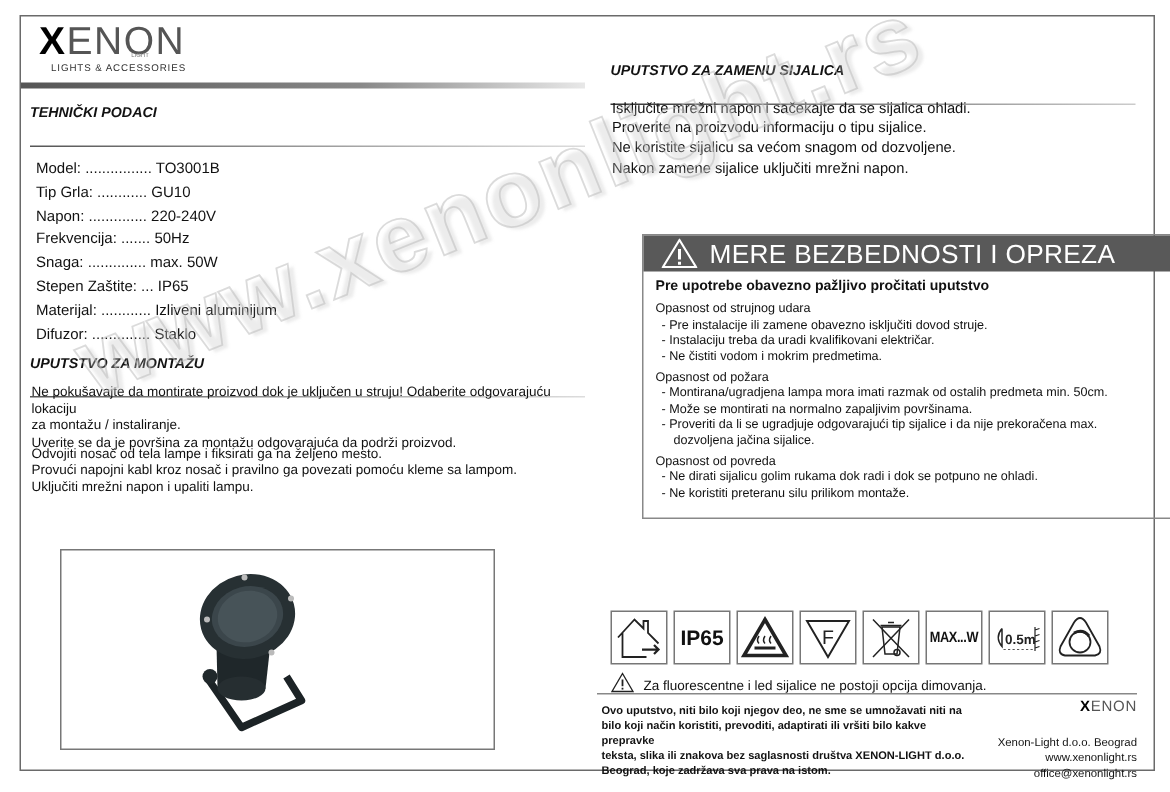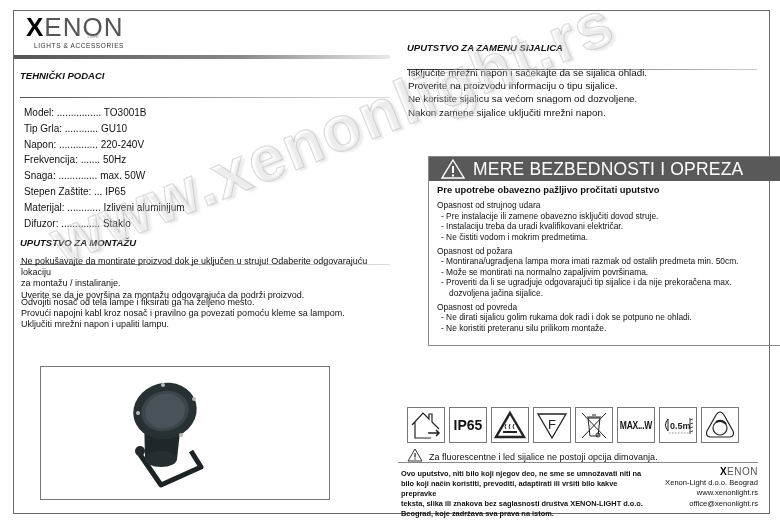--- a/index.html
+++ b/index.html
@@ -73,21 +73,21 @@
   .sym-text { font-weight: bold; font-size: 14px; }
   .sym-text.max { font-size: 10px; letter-spacing: -0.3px; transform: scaleX(0.85); }
   .dim-note {
     position: absolute; left: 407px; top: 448px; font-size: 9px;
     display: flex; align-items: flex-end;
   }
   .dim-note svg { margin-right: 6px; }
   .footer-rule { position: absolute; left: 398px; top: 462px; width: 360px; height: 1px; background: #888; }
   .footer-text { position: absolute; left: 401px; top: 469px; width: 250px; font-size: 7.4px; line-height: 10px; font-weight: bold; }
   .footer-contact { position: absolute; right: 22px; top: 467px; text-align: right; font-size: 7.6px; line-height: 10.5px; }
-  .mini-logo { font-size: 10px; color: #555; letter-spacing: 0.5px; margin-bottom: 0; }
+  .mini-logo { font-size: 10px; color: #555; letter-spacing: 0.5px; margin-bottom: 12px; }
   .mini-logo .x { color: #000; font-weight: bold; }
 
   
   .watermark {
     position: absolute; left: 40px; top: 210px; font-size: 64px; font-weight: bold;
     color: rgba(255,255,255,0.0); -webkit-text-stroke: 1.2px rgba(190,190,190,0.55);
     transform: rotate(-22deg); transform-origin: left top; white-space: nowrap;
     text-shadow: 3px 3px 2px rgba(200,200,200,0.35); pointer-events: none; letter-spacing: 2px;
   }
 </style>

